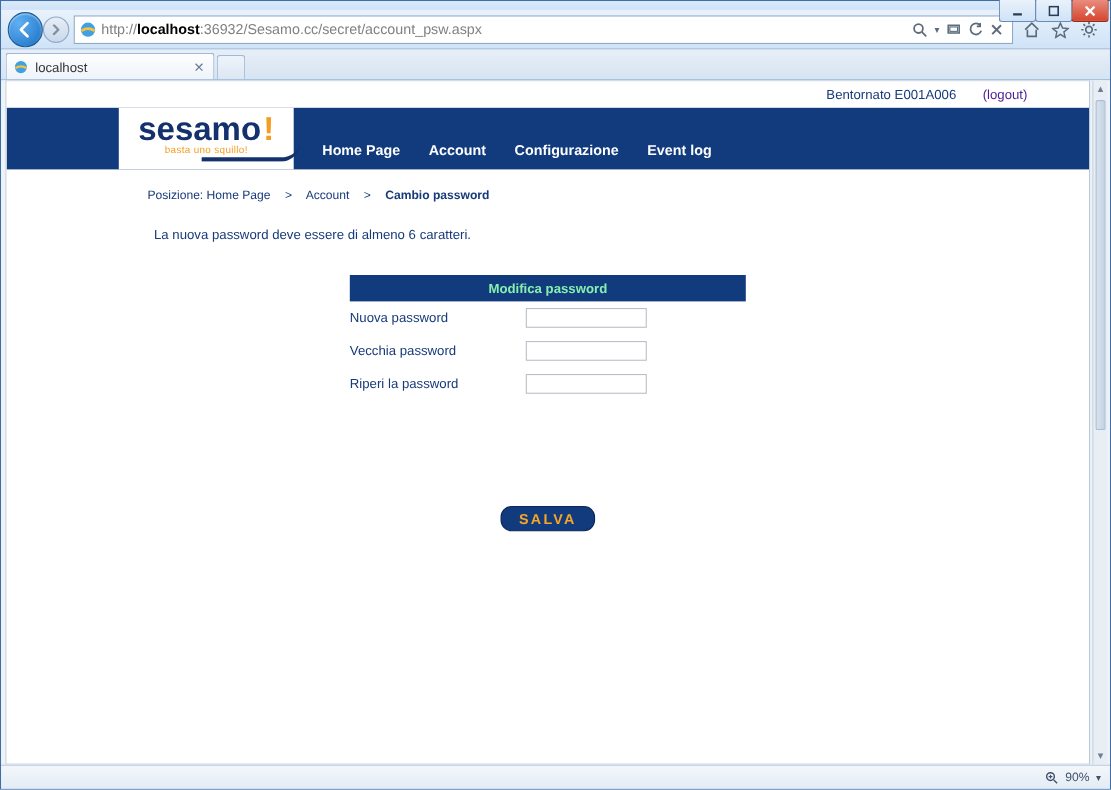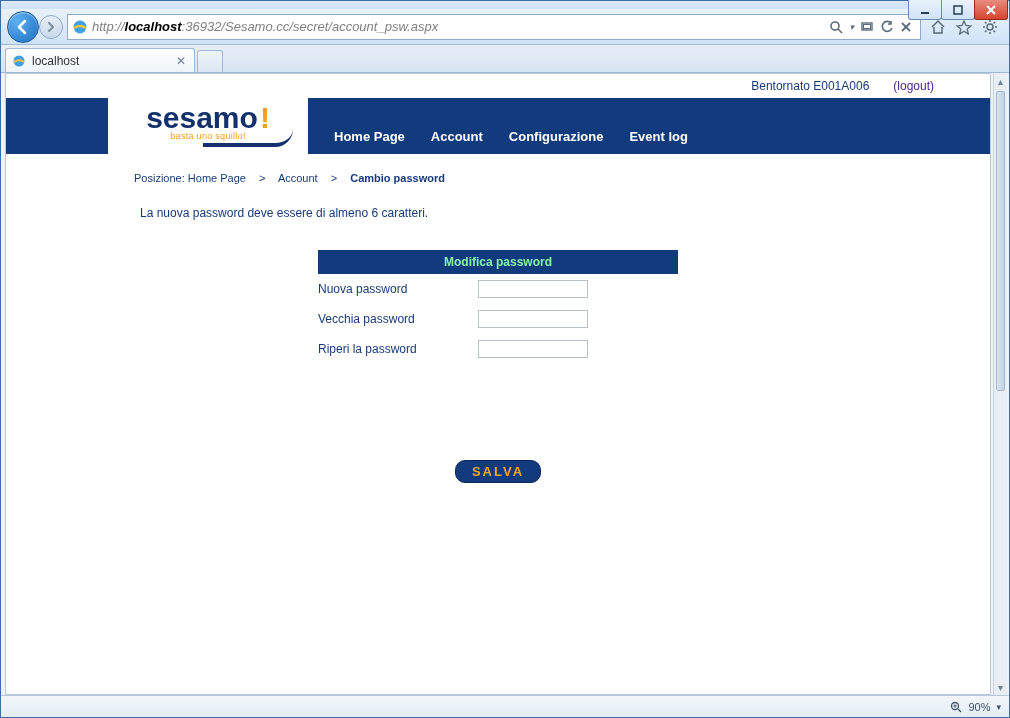--- a/index.html
+++ b/index.html
@@ -10,21 +10,21 @@
   .window { width:1010px; height:718px; border:1px solid #3e6ea3; background:#cde3f7; display:flex; flex-direction:column; }
   .titlebar { height:8px; background:linear-gradient(to bottom,#dbeaf9,#cfe2f7); }
   .win-btns { position:absolute; top:0; right:2px; display:flex; gap:0; }
   .win-btn { width:34px; height:20px; border:1px solid #6a8bb5; border-top:none; background:linear-gradient(to bottom,#e9f2fb,#cfe3f7); display:flex; align-items:center; justify-content:center; font-size:11px; color:#2a3d56; border-radius:0 0 3px 3px; margin-left:-1px; }
   .win-btn.close { background:linear-gradient(to bottom,#e98c7e,#d6452e); color:#fff; border-color:#8f2d1d; }
 
   
   .addr-row { height:36px; display:flex; align-items:center; padding:2px 6px; gap:4px; background:linear-gradient(to bottom,#e9f2fb,#cfe3f7); border-bottom:1px solid #9fb9d8; }
   .nav-back { width:32px; height:32px; border-radius:50%; background:radial-gradient(circle at 30% 30%, #5fb0f3, #1b6fc2); border:1px solid #1a5a99; display:flex; align-items:center; justify-content:center; color:#fff; font-size:18px; box-shadow:inset 0 1px 2px rgba(255,255,255,.6); }
   .nav-fwd  { width:24px; height:24px; border-radius:50%; background:linear-gradient(to bottom,#e7eef6,#c9d9ea); border:1px solid #8fa9c7; display:flex; align-items:center; justify-content:center; color:#6b7f97; font-size:13px; margin-left:-4px; }
-  .url-box { flex:1; height:26px; background:#fff; border:1px solid #8fa9c7; display:flex; align-items:center; padding:0 4px; gap:4px;font-style:italic; }
+  .url-box { flex:1; height:26px; background:#fff; border:1px solid #8fa9c7; display:flex; align-items:center; padding:0 4px; gap:4px; }
   .ie-icon { width:16px; height:16px; }
   .url-text { flex:1; color:#808080; font-size:13px; white-space:nowrap; overflow:hidden; }
   .url-text b { color:#000; font-weight:600; }
   .search-right { display:flex; align-items:center; gap:6px; color:#5b6b7c; font-size:13px; padding:0 4px; }
   .tool-icons { display:flex; align-items:center; gap:8px; color:#5b6b7c; padding:0 4px; }
   .tool-icons .ico { width:18px; height:18px; display:flex; align-items:center; justify-content:center; }
 
   
   .tabs-row { height:28px; background:linear-gradient(to bottom,#e7eef6,#d7e4f2); display:flex; align-items:flex-end; border-bottom:1px solid #9fb9d8; padding-left:4px; }
   .tab { height:24px; min-width:190px; background:linear-gradient(to bottom,#fdfefe,#eef4fa); border:1px solid #9fb9d8; border-bottom:none; border-radius:3px 3px 0 0; display:flex; align-items:center; padding:0 6px; gap:6px; color:#333; }
@@ -42,21 +42,21 @@
 
   
   .statusbar { height:22px; background:linear-gradient(to bottom,#f3f7fb,#e3ecf5); border-top:1px solid #b9c8da; display:flex; align-items:center; justify-content:flex-end; padding:0 8px; gap:6px; color:#40526a; font-size:11px; }
 
   
   .page { flex:1; background:#fff; overflow:hidden; }
   .welcome-row { height:24px; display:flex; align-items:center; justify-content:flex-end; gap:24px; padding:0 56px 0 0; color:#173a7a; font-size:12px; }
   .welcome-row a { color:#4c1d95; text-decoration:none; }
   .nav-band { height:56px; background:#123b7e; display:flex; align-items:flex-end; }
   .nav-inner { width:780px; margin:0 auto; display:flex; align-items:flex-end; height:56px; }
-  .logo-box { width:200px; height:56px; background:#fff; display:flex; flex-direction:column; align-items:center; justify-content:center; }
+  .logo-box { width:159px; height:56px; background:#fff; display:flex; flex-direction:column; align-items:center; justify-content:center; }
   .logo-main { display:flex; align-items:flex-end; gap:2px; }
   .logo-text { font-family: Arial, sans-serif; font-weight:900; color:#14316d; font-size:30px; letter-spacing:0; line-height:1; }
   .logo-excl { color:#f59d1e; font-size:30px; font-weight:900; line-height:1; }
   .logo-tag { color:#f59d1e; font-size:9px; margin-top:-2px; letter-spacing:.3px; }
   .logo-swoosh { position:relative; width:170px; height:8px; }
   .logo-swoosh::after { content:""; position:absolute; right:0; bottom:0; width:90px; height:14px; border-bottom:4px solid #14316d; border-radius:0 0 60px 0; transform:translateY(-2px); }
 
   .nav-links { display:flex; gap:26px; padding:0 0 10px 26px; }
   .nav-links a { color:#fff; text-decoration:none; font-weight:600; font-size:13px; }
 

